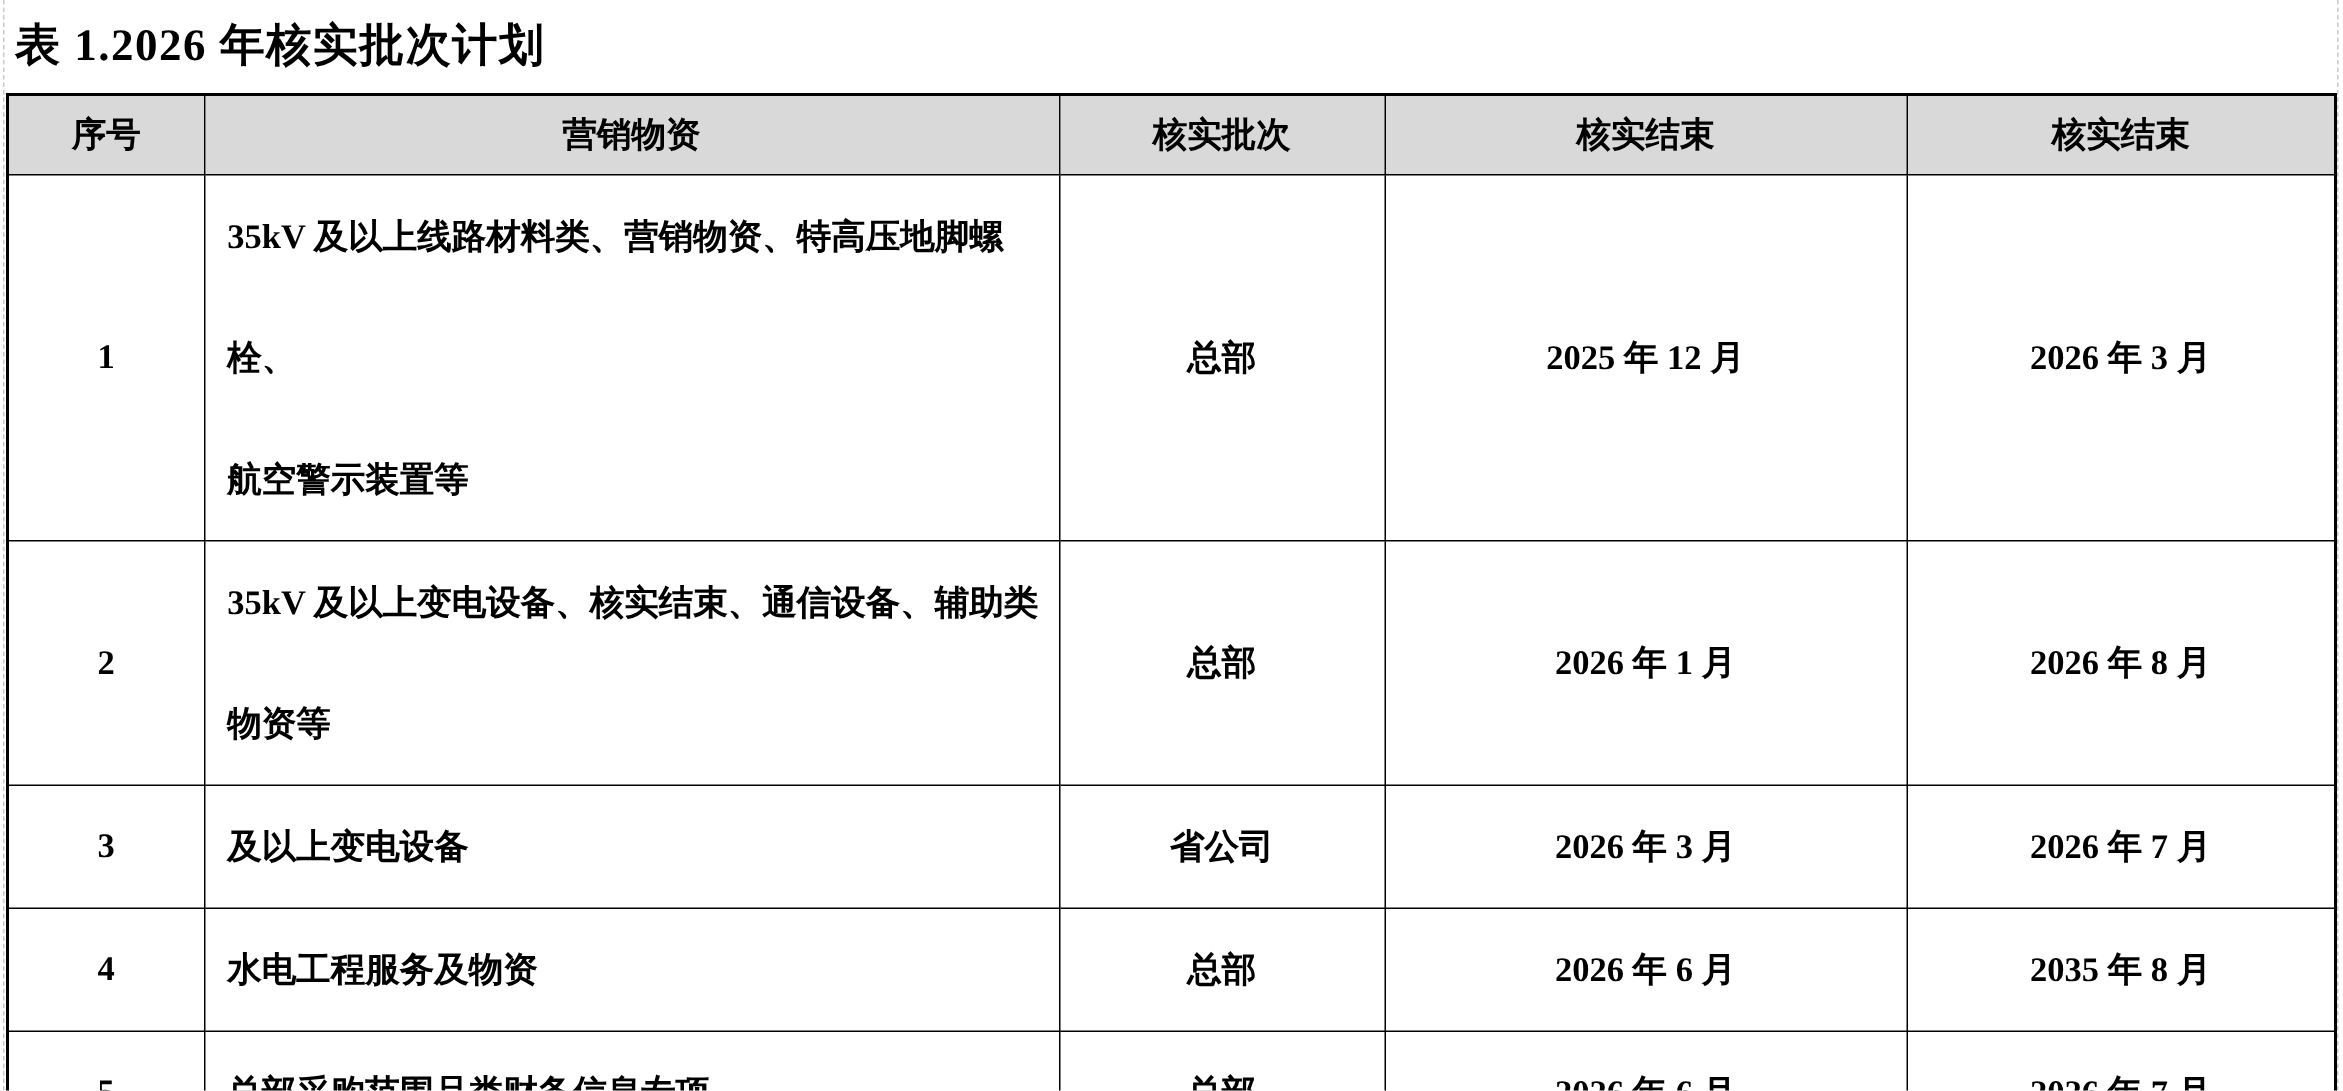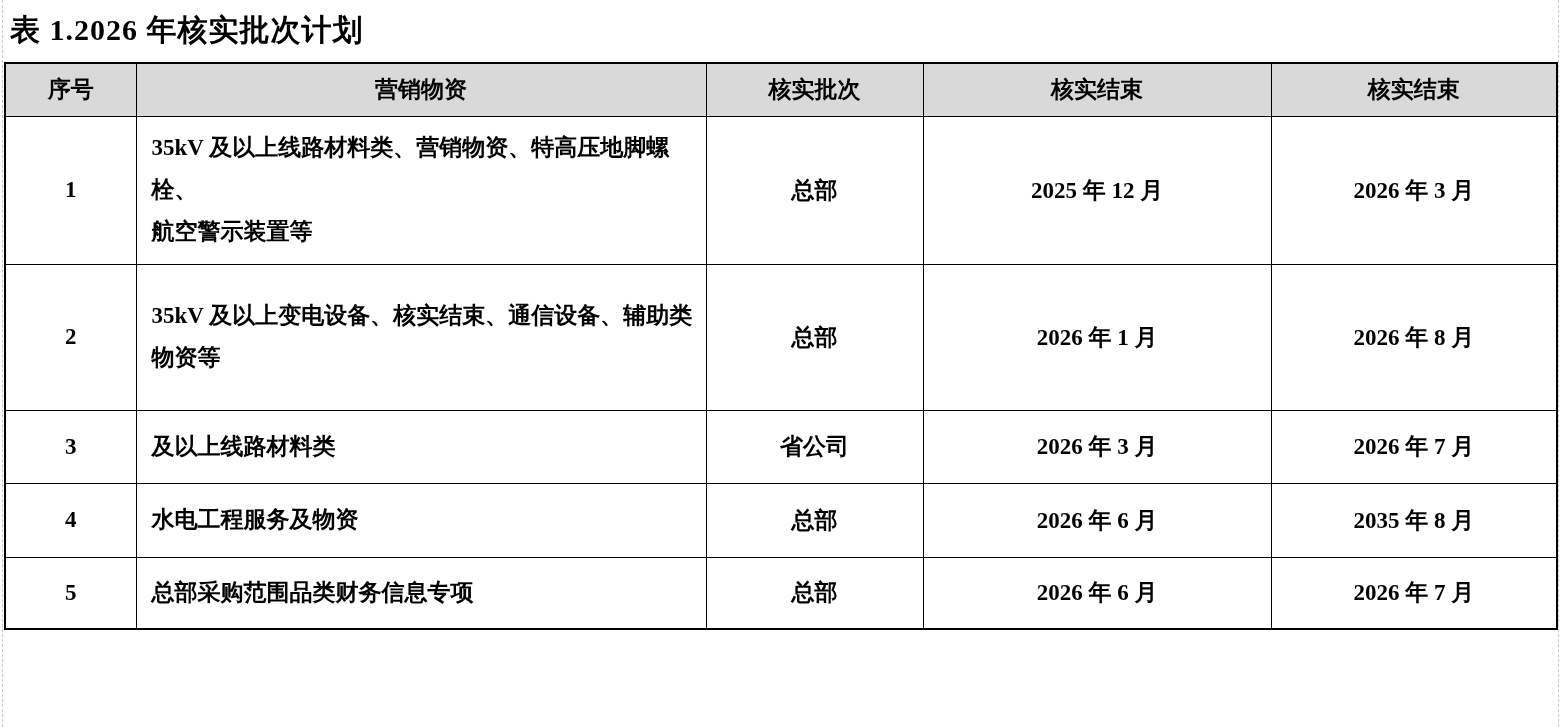--- a/index.html
+++ b/index.html
@@ -59,21 +59,21 @@
   }
   .plan-table tbody tr:nth-child(1) { height: 148px; }
   .plan-table tbody tr:nth-child(2) { height: 146px; }
   .plan-table tbody tr:nth-child(3) { height: 73px; }
   .plan-table tbody tr:nth-child(4) { height: 74px; }
   .plan-table tbody tr:nth-child(5) { height: 72px; }
   .plan-table tbody tr:nth-child(6) { height: 73px; }
   .plan-table td.cell-batch {
     text-align: left;
     padding: 0 10px 0 15px;
-    line-height: 42px;
+    line-height: 81px;
     white-space: pre-line;
   }
 </style>
 </head>
 <body>
 
 <div class="boundary-line boundary-left"></div>
 <div class="boundary-line boundary-right"></div>
 
 <div class="doc-title">表 1.2026 年核实批次计划</div>
@@ -107,21 +107,21 @@
       <tr>
         <td class="cell-no">2</td>
         <td class="cell-batch">35kV 及以上变电设备、核实结束、通信设备、辅助类
 物资等</td>
         <td class="cell-unit">总部</td>
         <td class="cell-start">2026 年 1 月</td>
         <td class="cell-end">2026 年 8 月</td>
       </tr>
       <tr>
         <td class="cell-no">3</td>
-        <td class="cell-batch">及以上线路材料类</td>
+        <td class="cell-batch">及以上变电设备</td>
         <td class="cell-unit">省公司</td>
         <td class="cell-start">2026 年 3 月</td>
         <td class="cell-end">2026 年 7 月</td>
       </tr>
       <tr>
         <td class="cell-no">4</td>
         <td class="cell-batch">水电工程服务及物资</td>
         <td class="cell-unit">总部</td>
         <td class="cell-start">2026 年 6 月</td>
         <td class="cell-end">2035 年 8 月</td>

